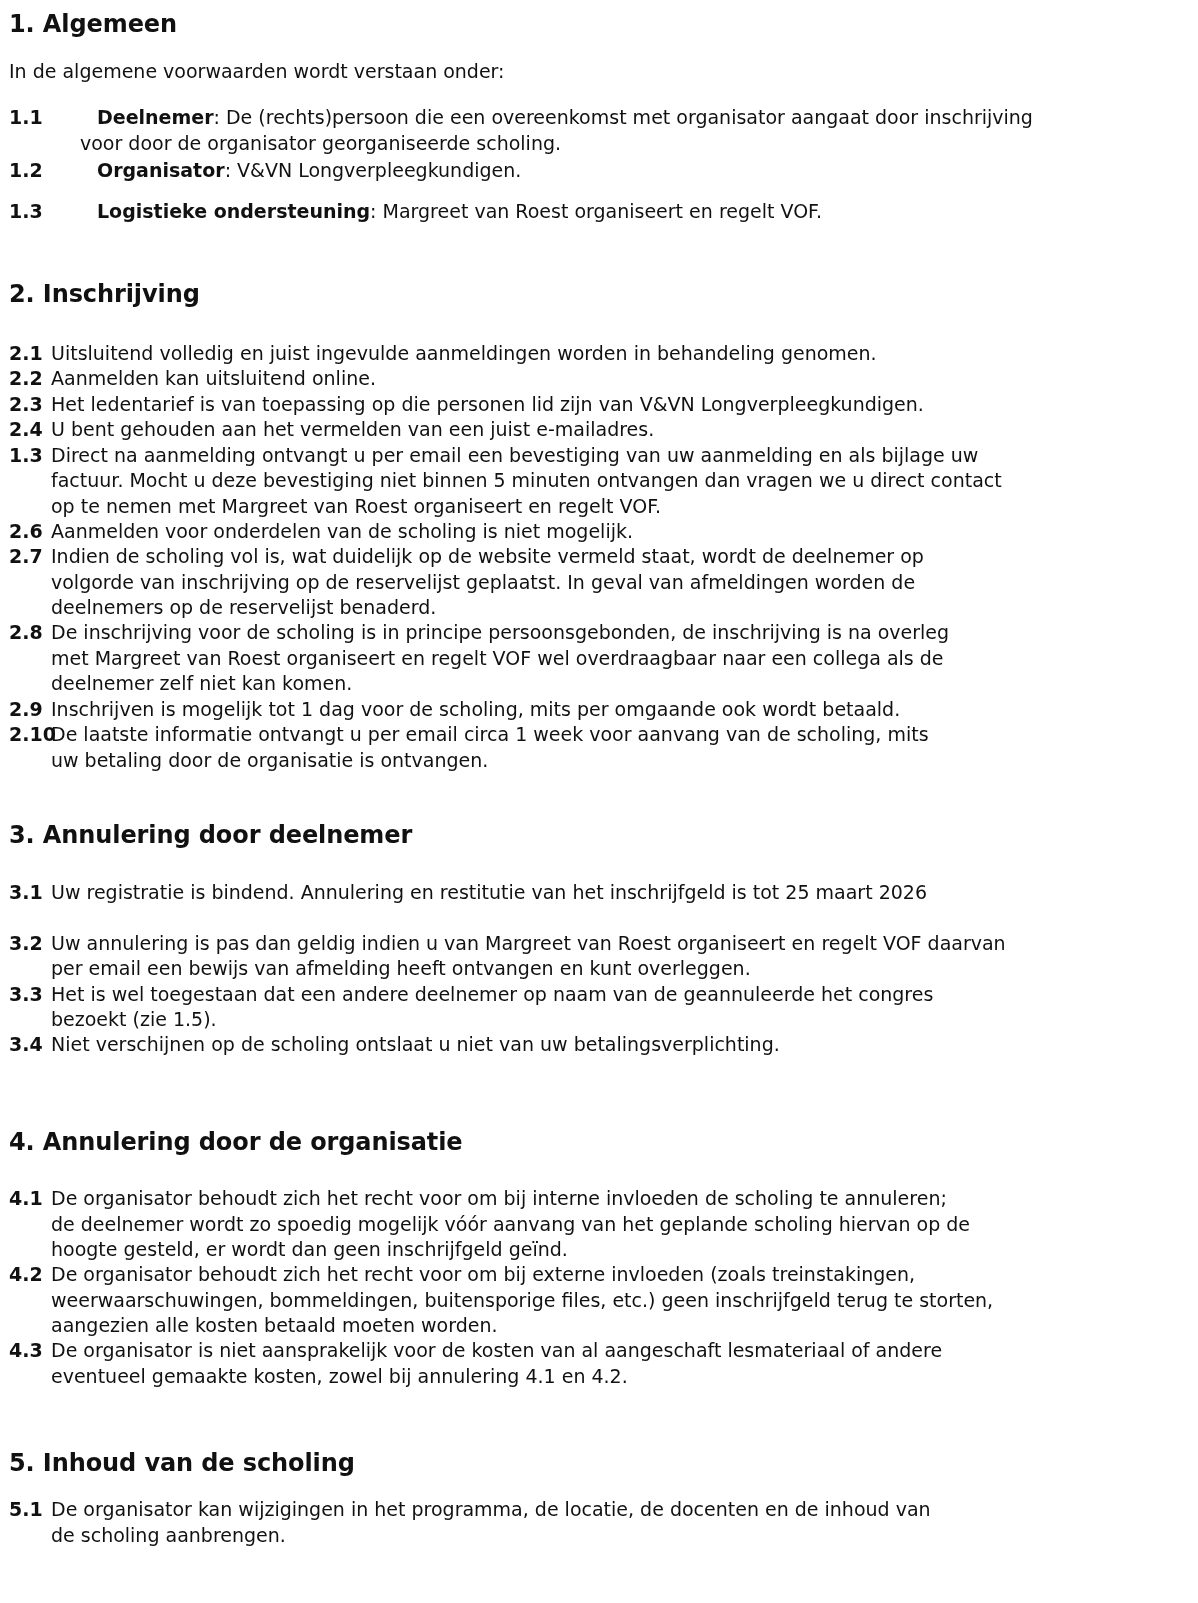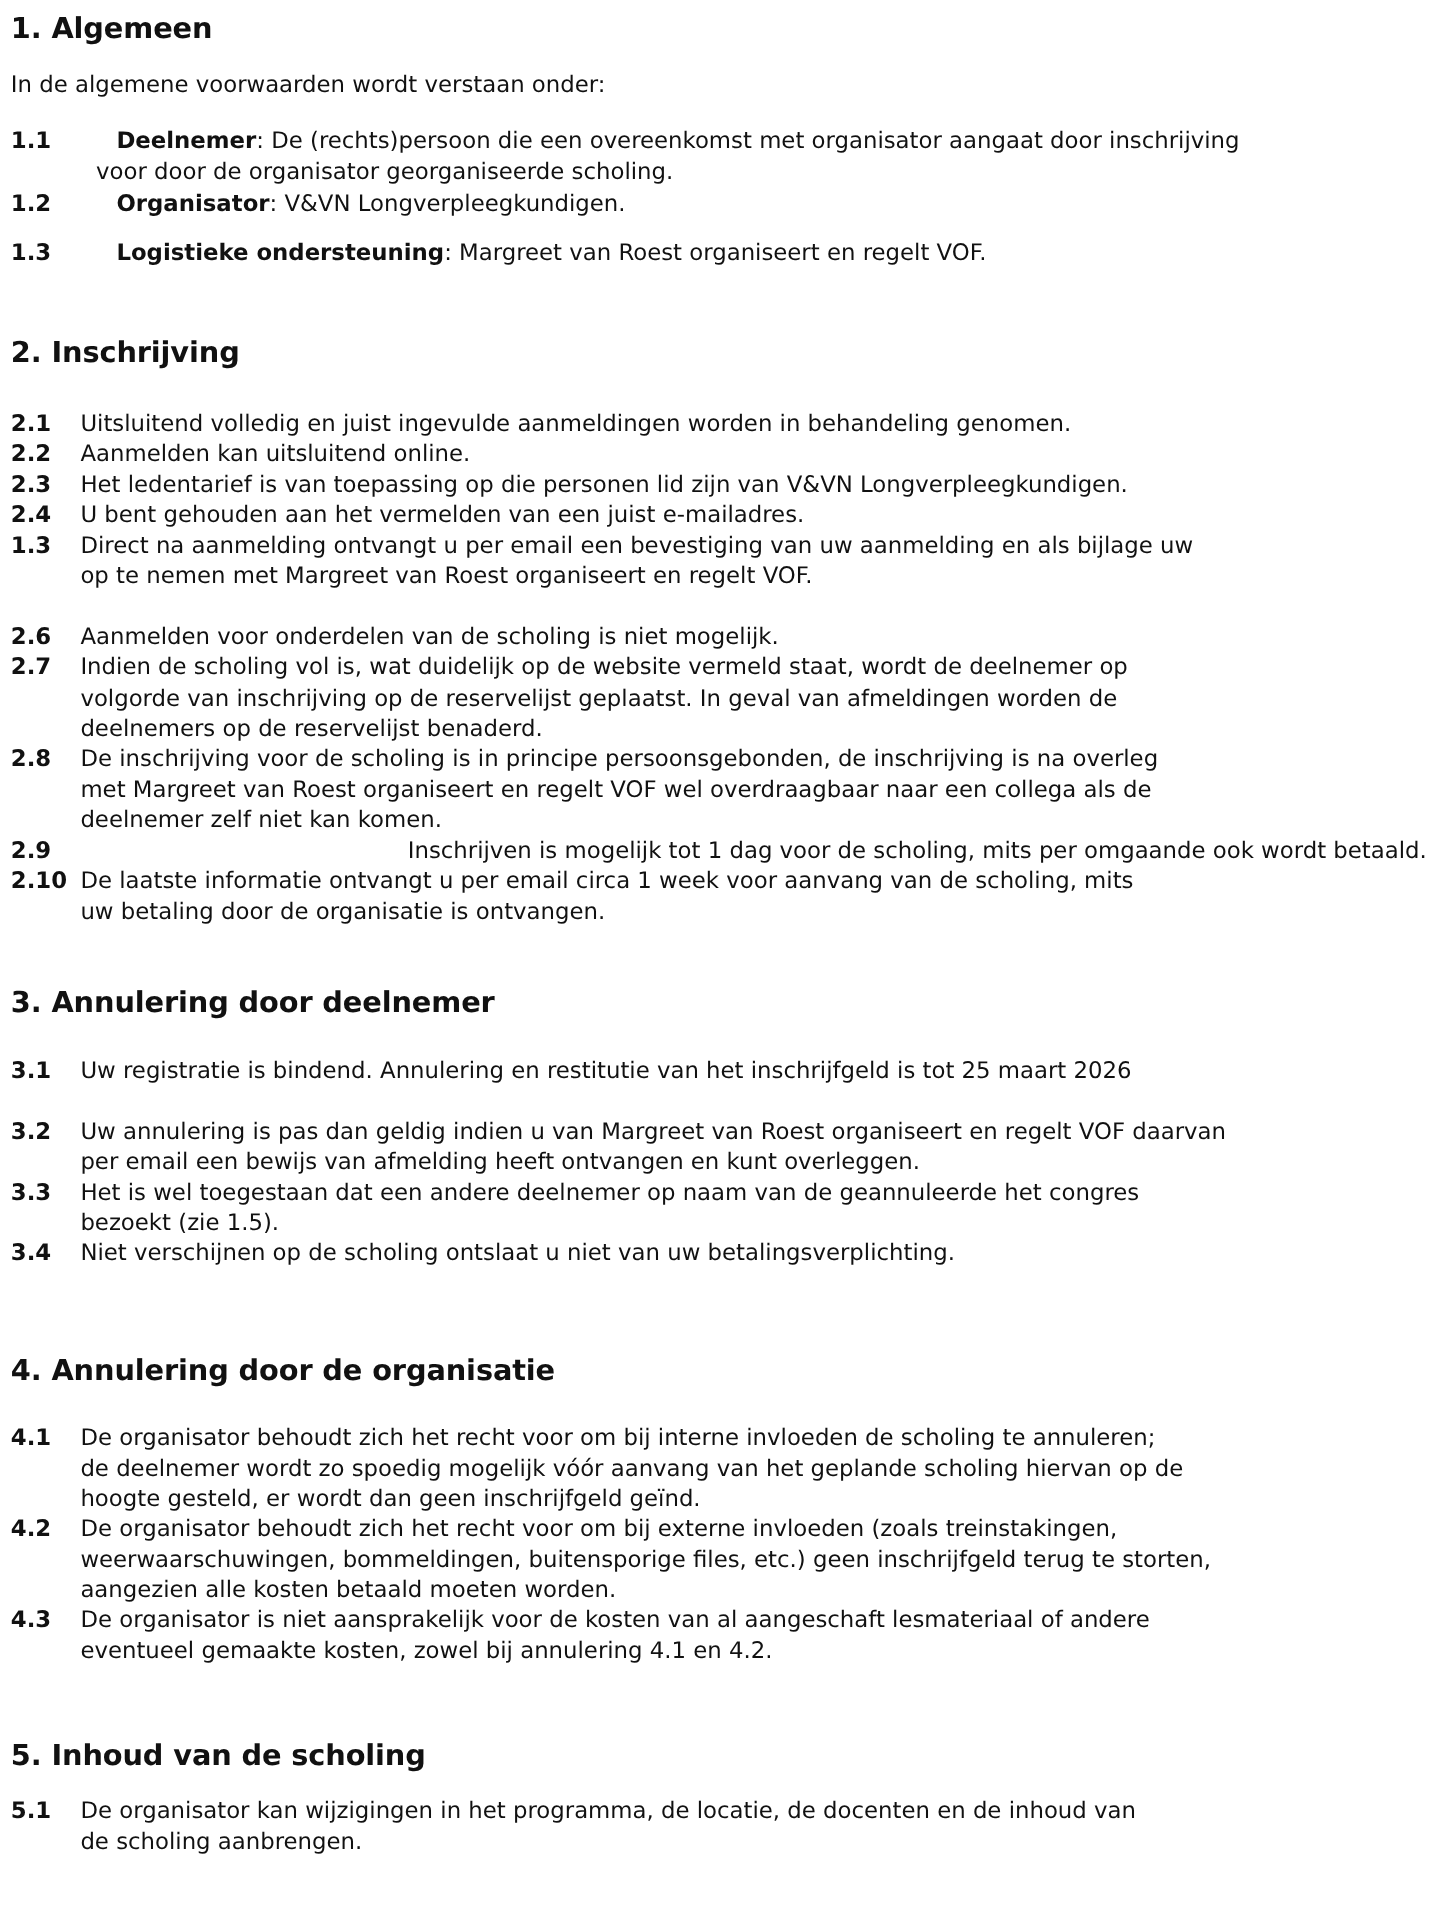--- a/index.html
+++ b/index.html
@@ -8,21 +8,21 @@
     font-family: "DejaVu Sans", sans-serif;
     color: #111111;
     font-size: 19px;
     position: relative;
   }
   .doc { position: absolute; left: 9px; top: 0; width: 1180px; }
   .h { font-weight: bold; font-size: 24px; position: absolute; left: 0; white-space: nowrap; letter-spacing: -0.1px; }
   .p { position: absolute; left: 0; white-space: nowrap; }
   .item { position: absolute; left: 0; width: 1180px; line-height: 25.5px; }
   .num { position: absolute; left: 0; top: 0; font-weight: bold; }
-  .txt { display: block; margin-left: 58px; }
+  .txt { display: block; margin-left: 42px; }
   .item.s1 .txt { margin-left: 52px; }
   .item.s1 .term { font-weight: bold; margin-left: 36px; }
   .line { display: block; white-space: nowrap; }
 </style>
 </head>
 <body>
 
 <div class="doc">
 
   <div class="h" style="top:10px">1. Algemeen</div>
@@ -71,20 +71,21 @@
       <div class="item" style="top: 76.2px;">
         <span class="num">2.4</span>
         <span class="txt">
           <span class="line">U bent gehouden aan het vermelden van een juist e-mailadres.</span>
         </span>
       </div>
       <div class="item" style="top: 101.6px;">
         <span class="num">1.3</span>
         <span class="txt">
           <span class="line">Direct na aanmelding ontvangt u per email een bevestiging van uw aanmelding en als bijlage uw</span>
+          <span class="line">factuur. Mocht u deze bevestiging niet binnen 5 minuten ontvangen dan vragen we u direct contact</span>
           <span class="line">op te nemen met Margreet van Roest organiseert en regelt VOF.</span>
         </span>
       </div>
       <div class="item" style="top: 177.8px;">
         <span class="num">2.6</span>
         <span class="txt">
           <span class="line">Aanmelden voor onderdelen van de scholing is niet mogelijk.</span>
         </span>
       </div>
       <div class="item" style="top: 203.2px;">
@@ -96,21 +97,21 @@
         </span>
       </div>
       <div class="item" style="top: 279.4px;">
         <span class="num">2.8</span>
         <span class="txt">
           <span class="line">De inschrijving voor de scholing is in principe persoonsgebonden, de inschrijving is na overleg</span>
           <span class="line">met Margreet van Roest organiseert en regelt VOF wel overdraagbaar naar een collega als de</span>
           <span class="line">deelnemer zelf niet kan komen.</span>
         </span>
       </div>
-      <div class="item" style="top: 355.6px; text-align: right;">
+      <div class="item" style="top: 355.6px;">
         <span class="num">2.9</span>
         <span class="txt">
           <span class="line">Inschrijven is mogelijk tot 1 dag voor de scholing, mits per omgaande ook wordt betaald.</span>
         </span>
       </div>
       <div class="item" style="top: 381px;">
         <span class="num">2.10</span>
         <span class="txt">
           <span class="line">De laatste informatie ontvangt u per email circa 1 week voor aanvang van de scholing, mits</span>
           <span class="line">uw betaling door de organisatie is ontvangen.</span>

